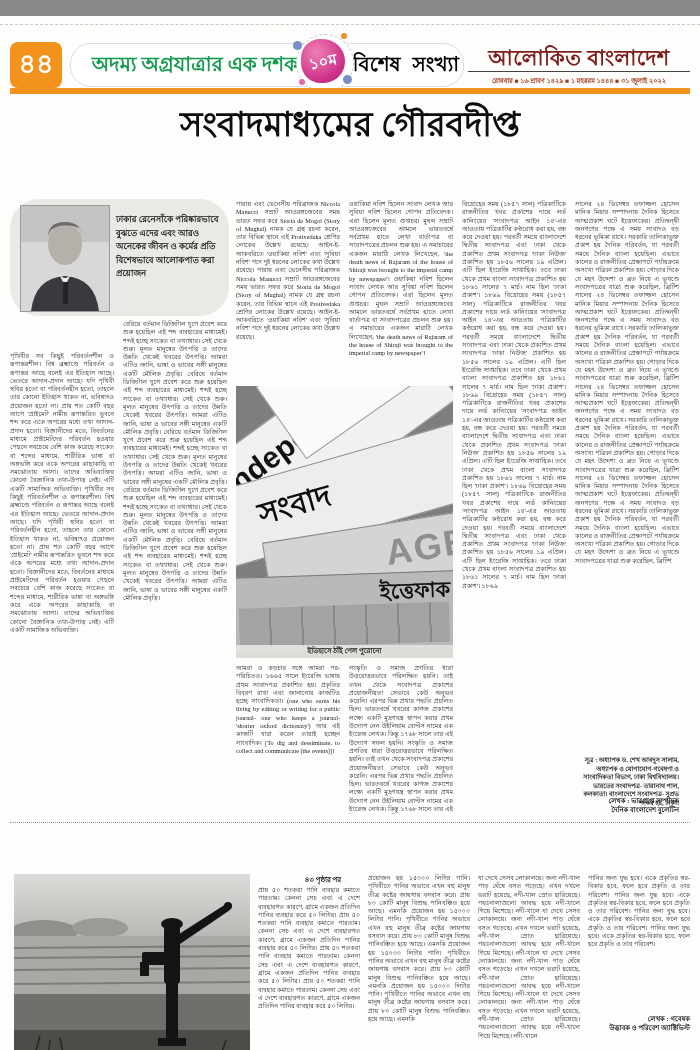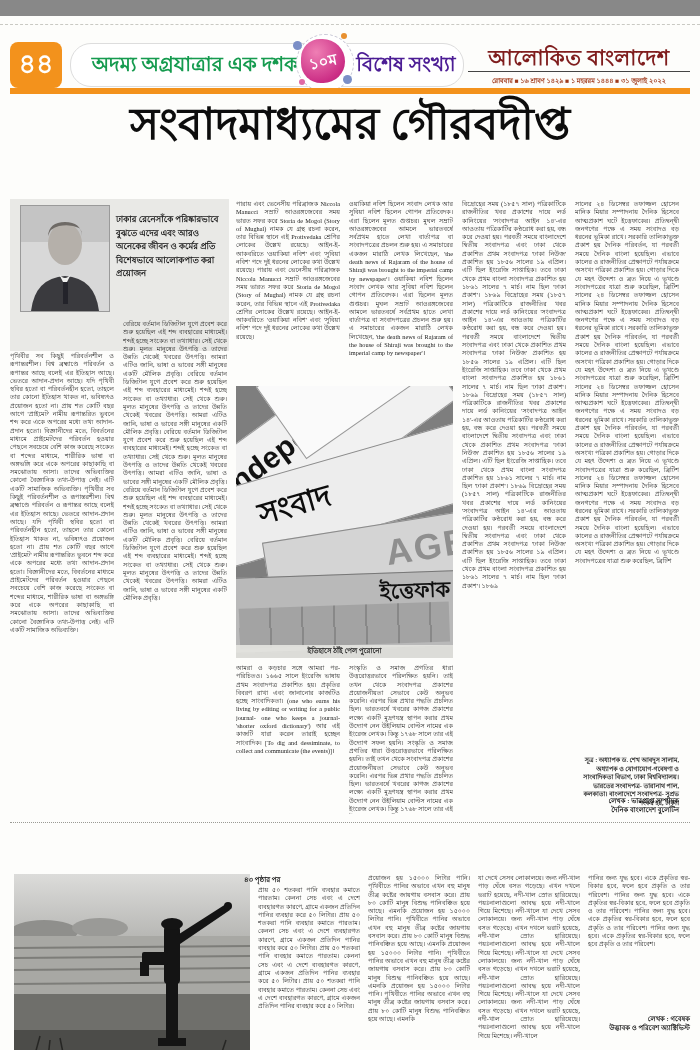--- a/index.html
+++ b/index.html
@@ -9,44 +9,44 @@
 
   
   .top-dotted{left:0;top:8px;width:700px;border-top:1.5px dashed #c9c9c3;}
   .pgnum{left:10px;top:26px;width:52px;height:46px;background:#F3921C;border-radius:8px;
          display:flex;align-items:center;justify-content:center;
          font-size:27px;font-weight:bold;color:#fff;}
   .strip-pill{left:70px;top:27px;width:392px;height:42px;border:1.5px solid #ddd;border-radius:21px;background:#fff;}
   .decade{left:89px;top:33px;width:212px;height:32px;display:flex;align-items:center;justify-content:center;
           font-size:20px;font-weight:bold;color:#169B4F;white-space:nowrap;}
   .special{left:352px;top:33px;width:108px;height:32px;display:flex;align-items:center;justify-content:center;
-           font-size:20px;font-weight:bold;color:#4c1d95;white-space:nowrap;}
+           font-size:20px;font-weight:bold;color:#000000;white-space:nowrap;font-family:Liberation Mono, monospace;}
   .badge{left:296px;top:18px;width:56px;height:56px;border:1.5px dashed #c9c9d6;border-radius:50%;
          background:#fff;}
   .badge .blob{position:absolute;left:4px;top:4px;width:44px;height:44px;border-radius:46% 54% 52% 48%;
          background:radial-gradient(circle at 35% 30%, #ef7fb4, #cc2f86 70%, #b31d74);}
   .badge .lbl{position:absolute;left:0;top:15px;width:52px;text-align:center;color:#fff;
          font-size:15px;font-weight:bold;transform:rotate(-12deg);}
   .badge .dot{position:absolute;border-radius:50%;}
   .d1{left:-4px;top:6px;width:9px;height:9px;background:#7b8fc7;}
   .d2{left:46px;top:40px;width:9px;height:9px;background:#7b8fc7;}
   .d3{left:44px;top:-2px;width:6px;height:6px;background:#e8902f;}
   .d4{left:2px;top:44px;width:6px;height:6px;background:#e06aa4;}
   .masthead{left:468px;top:26px;width:222px;text-align:center;font-size:21px;font-weight:bold;color:#7f1d1d;
             letter-spacing:.5px;white-space:nowrap;}
   .dateline{left:468px;top:55px;width:222px;border-top:1.2px solid #444;padding-top:3px;text-align:center;
             font-size:6.6px;font-weight:bold;color:#A03A1C;white-space:nowrap;}
   .orange-bar{left:10px;top:72px;width:680px;height:6px;background:#F3921C;}
 
   
-  .headline{left:40px;top:86px;width:620px;text-align:center;font-size:44px;line-height:45px;
+  .headline{left:40px;top:86px;width:620px;text-align:center;font-size:34px;line-height:45px;
             font-weight:bold;color:#0d0d0d;}
 
   
-  .intro-box{left:10px;top:183px;width:219px;height:152px;background:#e9e9e6;}
+  .intro-box{left:10px;top:183px;width:219px;height:117px;background:#e9e9e6;border-radius:29px;}
   .portrait{position:absolute;left:10px;top:6px;width:88px;height:105px;background:#cfcfcf;border:1px solid #9a9a9a;}
   .pull-quote{position:absolute;left:106px;top:14px;width:108px;font-size:8.6px;line-height:13.5px;
               font-weight:bold;color:#1b1b1b;}
   .byline{left:12px;top:302px;width:217px;font-size:18px;font-weight:bold;color:#0c0c0c;white-space:nowrap;}
 
   
   .col{font-size:6.3px;line-height:8.3px;text-align:justify;color:#222;overflow:hidden;width:104px;}
   .c1{left:10px;top:336px;height:462px;}
   .c2{left:123px;top:304px;height:494px;}
   .c3{left:236px;top:184px;height:182px;}
@@ -84,21 +84,21 @@
 
   
   .bottom-divider{left:10px;top:806px;width:680px;border-top:1.6px dotted #9a9a94;}
   .bottom-title{left:150px;top:812px;width:400px;text-align:center;font-size:24px;font-weight:bold;color:#0d0d0d;}
   .pump-photo{left:14px;top:858px;width:236px;height:184px;background:#b9b9b9;overflow:hidden;}
   .bcol{font-size:6.3px;line-height:8.3px;text-align:justify;color:#222;overflow:hidden;width:102px;}
   .b1{left:258px;top:858px;height:184px;}
   .b2{left:368px;top:858px;height:184px;}
   .b3{left:478px;top:858px;height:184px;}
   .b4{left:588px;top:858px;height:128px;}
-  .continued{left:244px;top:858px;width:102px;text-align:left;font-size:7px;font-weight:bold;color:#111;}
+  .continued{left:272px;top:858px;width:102px;text-align:center;font-size:7px;font-weight:bold;color:#111;}
   .an-bottom{left:588px;top:998px;width:102px;}
 </style>
 </head>
 <body>
 
 <div class="page">
 
   <div class="abs top-dotted"></div>
   <div class="abs pgnum">৪৪</div>
   <div class="abs strip-pill"></div>

